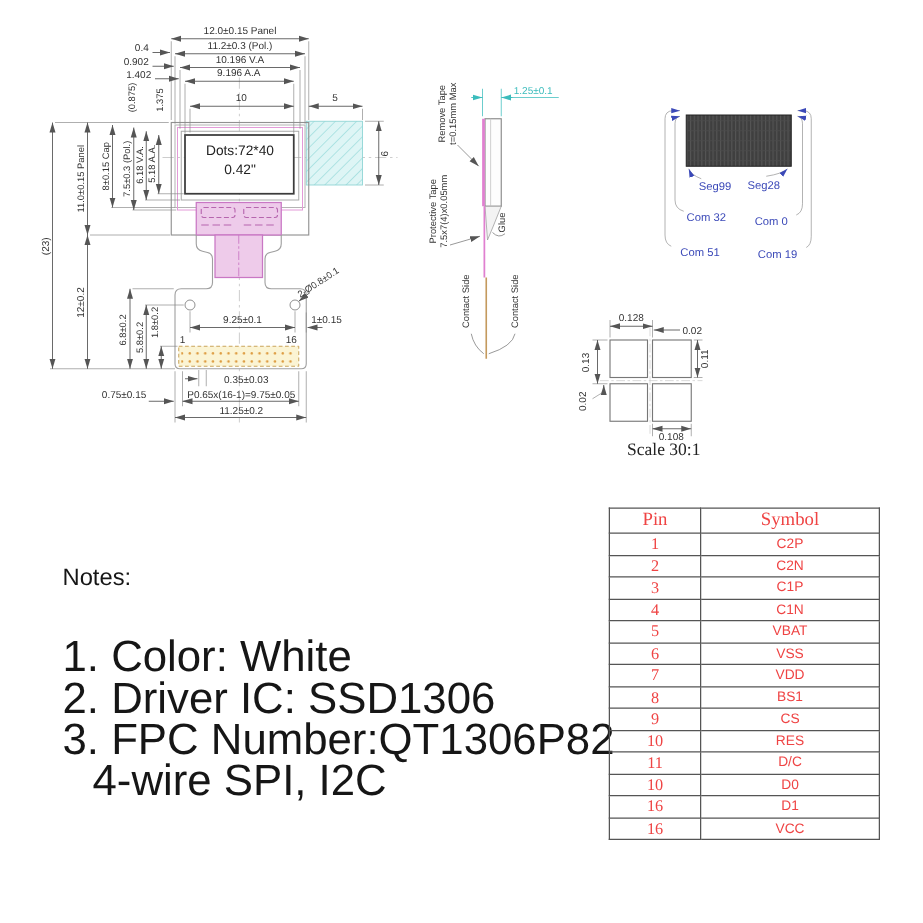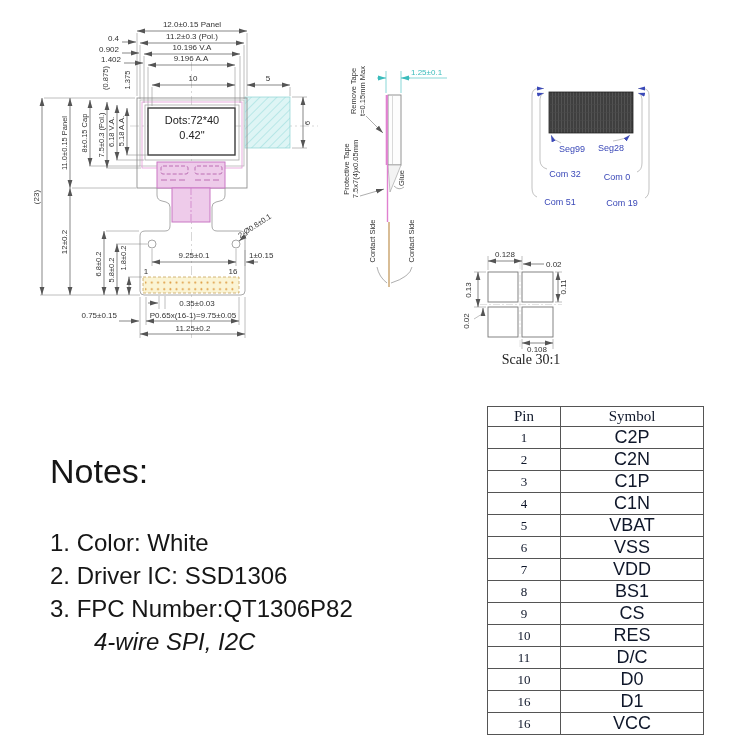--- a/index.html
+++ b/index.html
@@ -6,30 +6,30 @@
   .page{position:relative;width:738px;height:738px;background:#ffffff;overflow:hidden;
         font-family:"Liberation Sans",sans-serif;}
   svg text{font-family:"Liberation Sans",sans-serif;fill:#333;}
   svg text.dim{font-size:8px;}
   svg text.dimsm{font-size:7.5px;}
   svg text.big{font-size:11px;fill:#222;}
   svg text.blue{font-size:9px;fill:#3b49b8;}
   svg text.cyan{font-size:8px;fill:#3bbcbc;}
   svg text.serif{font-family:"Liberation Serif",serif;font-size:14px;fill:#222;}
   .notes{position:absolute;left:50px;top:452px;color:#161616;}
-  .notes-title{font-size:34px;}
-  .notes-items{margin-top:35px;font-size:24px;line-height:33px;}
-  .notes-items .indent{margin-left:44px;font-style:italic;}
-  table.pin-table{position:absolute;left:487px;top:406px;border-collapse:collapse;color:#0f172a;padding-left:37px;}
+  .notes-title{font-size:19px;}
+  .notes-items{margin-top:35px;font-size:35px;line-height:33px;}
+  .notes-items .indent{margin-left:24px;}
+  table.pin-table{position:absolute;left:487px;top:406px;border-collapse:collapse;color:#ef4444;padding-left:37px;}
   table.pin-table th,table.pin-table td{border:1px solid #555;text-align:center;padding:0;}
   table.pin-table th{font-family:"Liberation Serif",serif;font-weight:normal;font-size:15px;height:19px;}
   th.col-pin,td.col-pin{width:72px;}
   th.col-sym,td.col-sym{width:142px;}
   td.col-pin{font-family:"Liberation Serif",serif;font-size:13px;height:16.5px;}
-  td.col-sym{font-family:"Liberation Sans",sans-serif;font-size:18px;height:16.5px;}
+  td.col-sym{font-family:"Liberation Sans",sans-serif;font-size:11px;height:16.5px;}
 </style>
 </head>
 <body>
 
 <div class="page">
 
 <svg width="738" height="395" viewBox="0 0 738 395" style="position:absolute;left:0;top:0;">
   <defs>
     <marker id="ag" markerUnits="userSpaceOnUse" markerWidth="8" markerHeight="6" refX="8" refY="3" orient="auto-start-reverse">
       <path d="M0,0.6 L8,3 L0,5.4 Z" fill="#555"></path>

